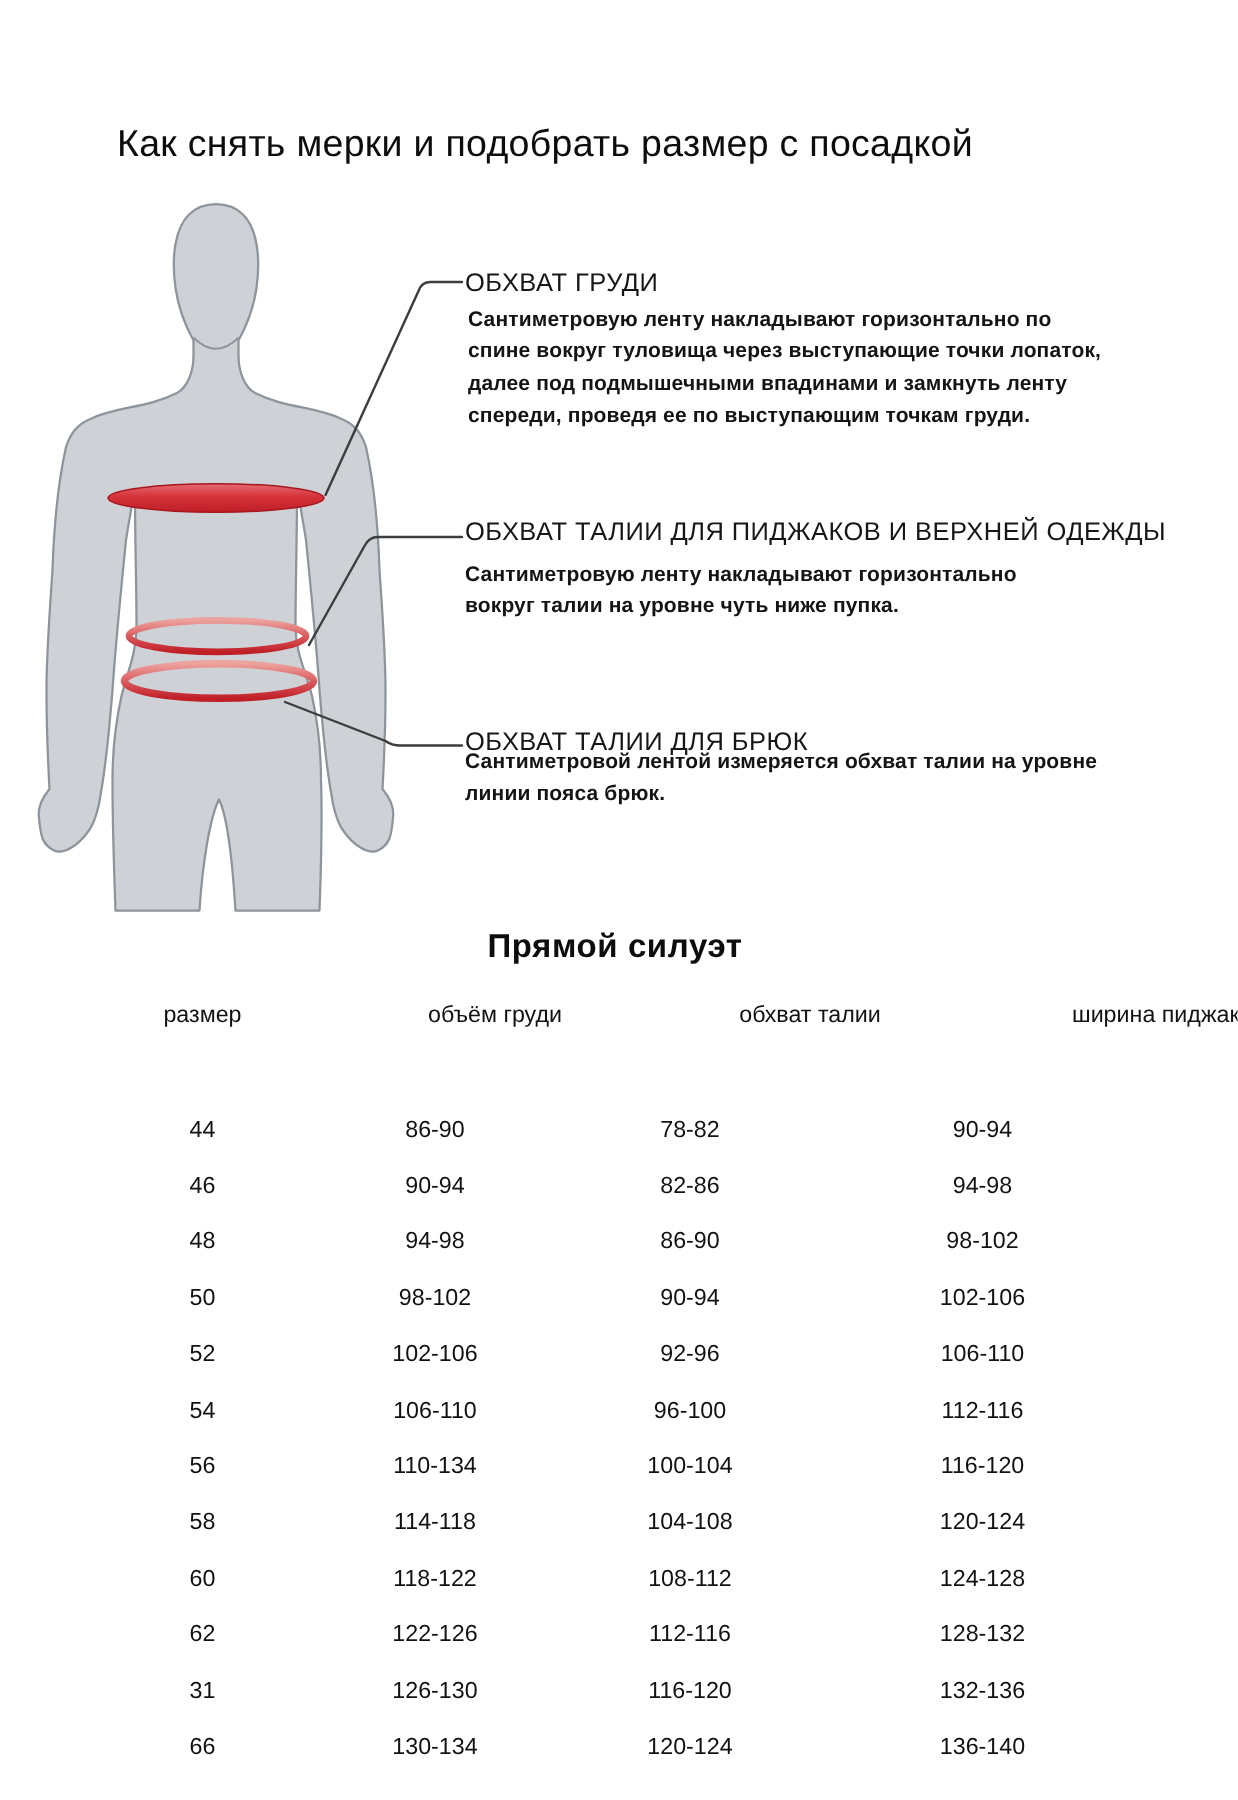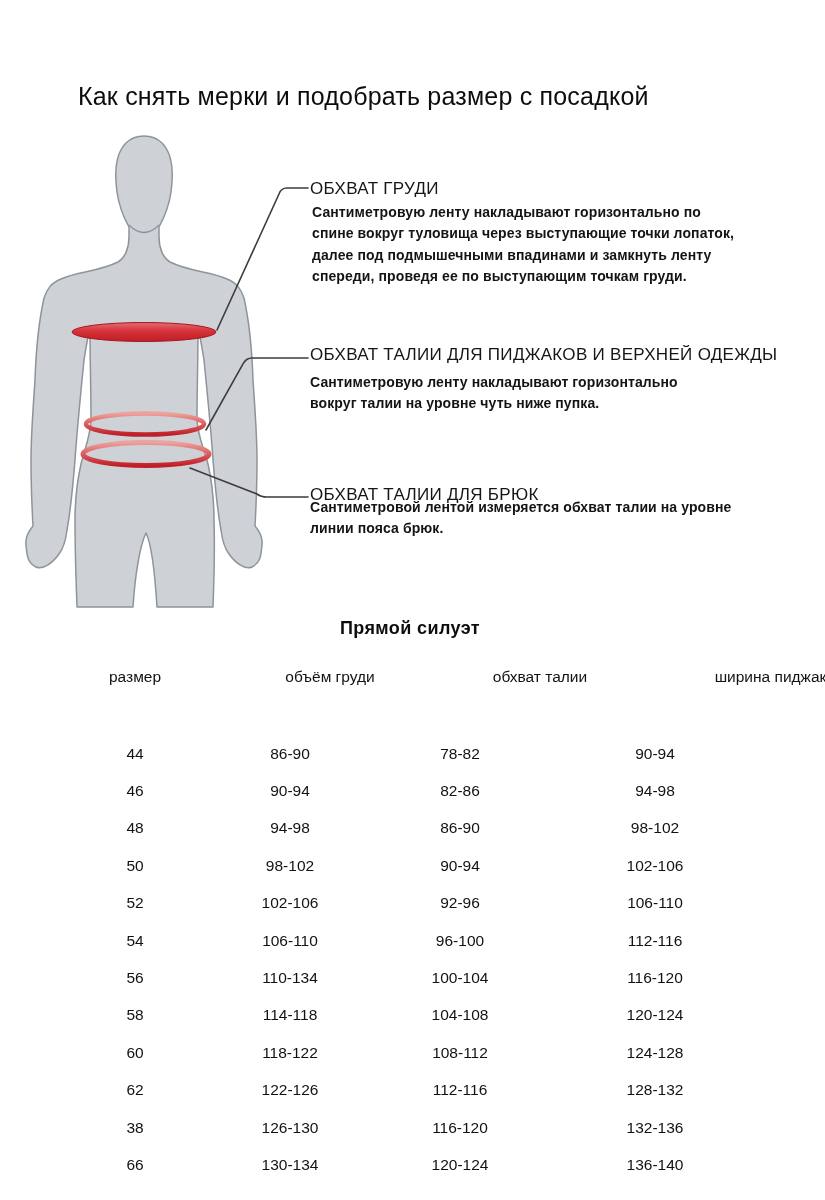--- a/index.html
+++ b/index.html
@@ -18,21 +18,21 @@
     white-space:nowrap;
   }
   .ann-body{
     font-size:14px;font-weight:bold;color:#141414;line-height:21.3px;
     white-space:pre-line;letter-spacing:0.1px;
   }
   .table-wrap{
     left:60px;top:618px;width:700px;
   }
   .table-title{
-    text-align:center;font-size:18px;font-weight:bold;color:#0d0d0d;
+    text-align:center;font-size:22px;font-weight:bold;color:#0d0d0d;
     letter-spacing:0.4px;
   }
   .thead-row{
     display:grid;grid-template-columns:150px 160px 180px 210px;
     position:absolute;left:0;width:700px;
   }
   .thead-row.line1{top:50px;gap:40px;}
   .thead-row.line2{top:88px;}
   .thcell{
     text-align:center;font-size:15.5px;font-weight:400;color:#121212;
@@ -178,21 +178,21 @@
         <div class="tcell">108-112</div>
         <div class="tcell">124-128</div>
       </div>
       <div class="trow">
         <div class="tcell">62</div>
         <div class="tcell">122-126</div>
         <div class="tcell">112-116</div>
         <div class="tcell">128-132</div>
       </div>
       <div class="trow">
-        <div class="tcell">38</div>
+        <div class="tcell">31</div>
         <div class="tcell">126-130</div>
         <div class="tcell">116-120</div>
         <div class="tcell">132-136</div>
       </div>
       <div class="trow">
         <div class="tcell">66</div>
         <div class="tcell">130-134</div>
         <div class="tcell">120-124</div>
         <div class="tcell">136-140</div>
       </div>

